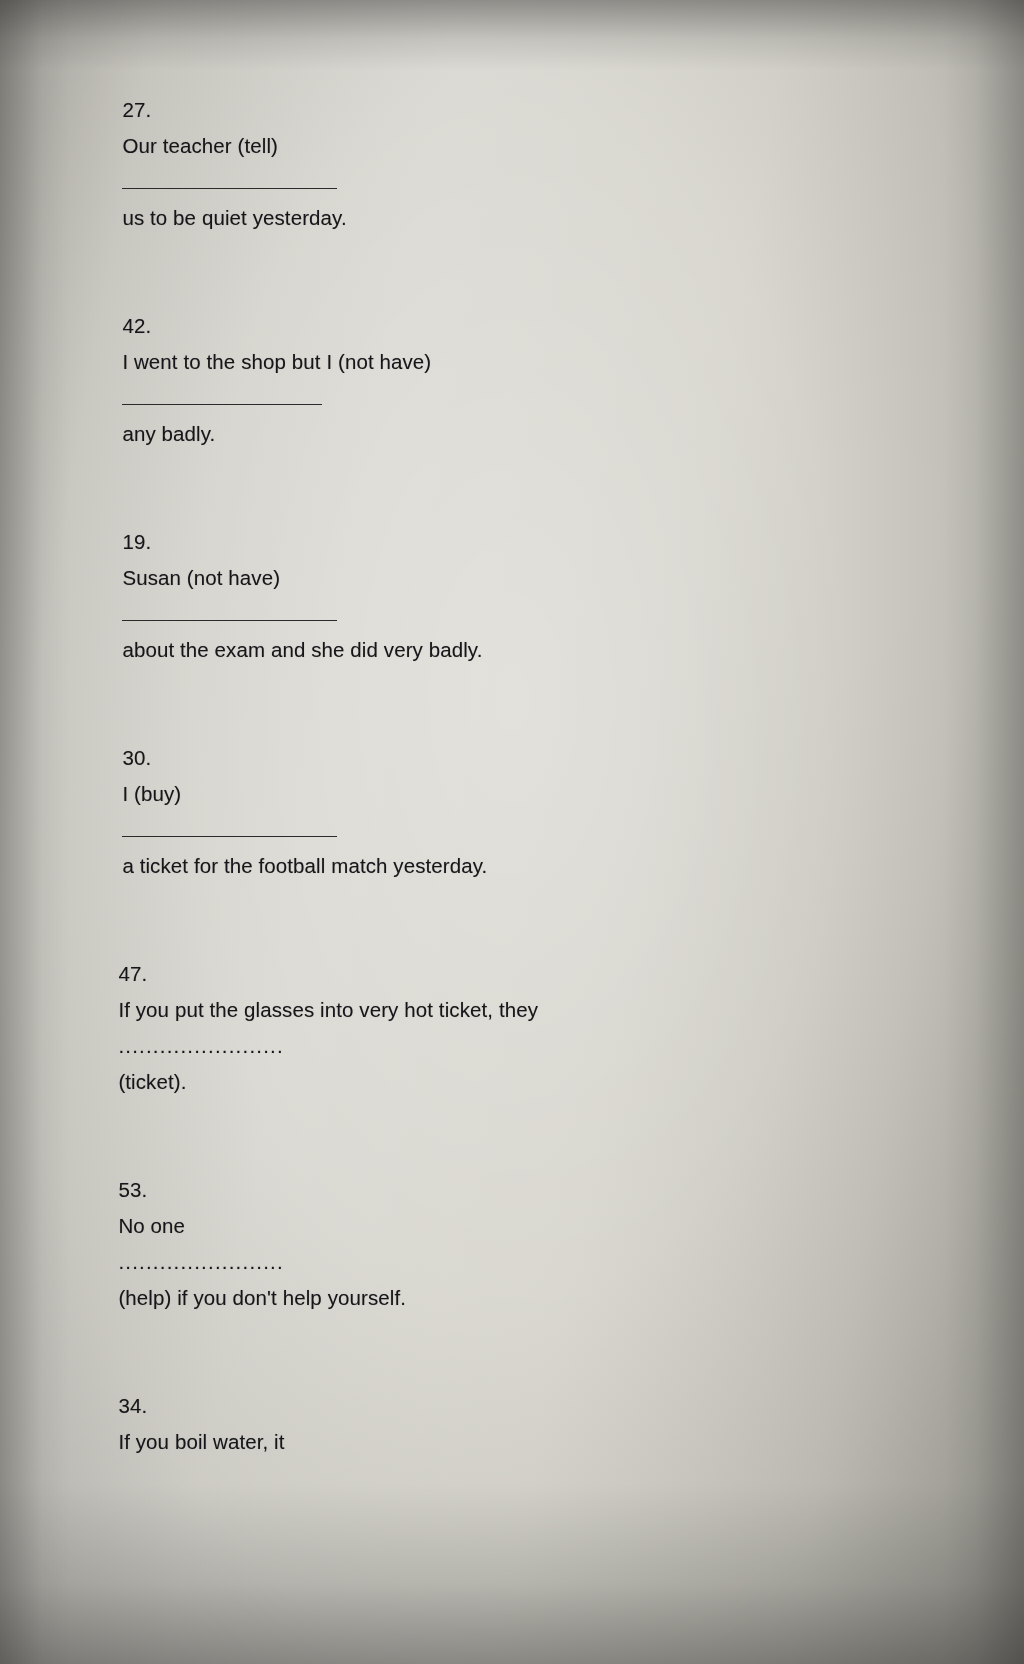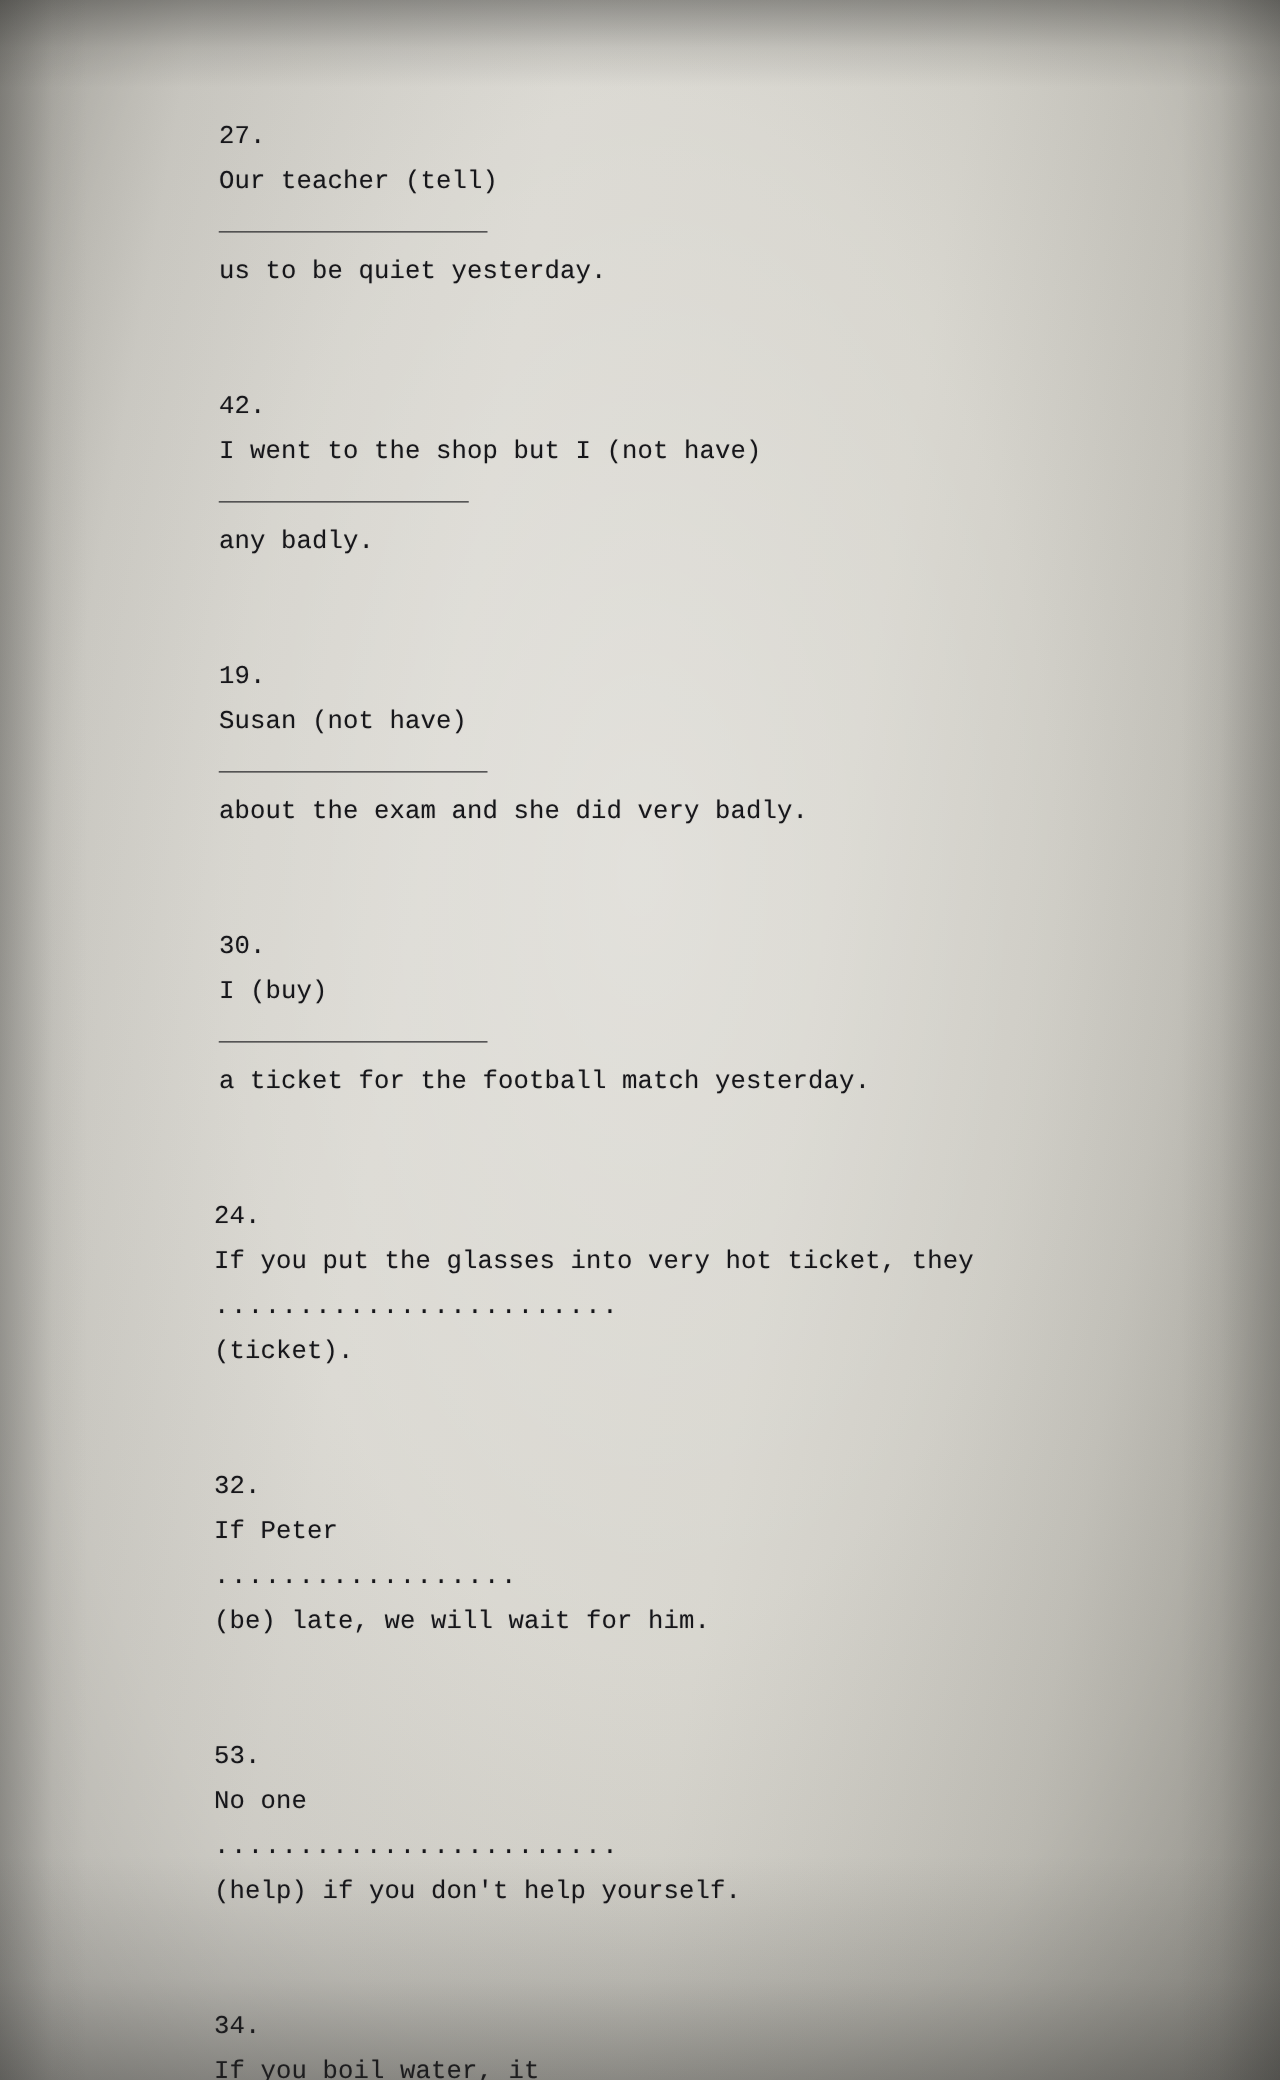--- a/index.html
+++ b/index.html
@@ -6,21 +6,21 @@
     margin: 0;
     padding: 0;
     background: #8d8d8a;
   }
   #page {
     position: relative;
     width: 1024px;
     height: 1664px;
     overflow: hidden;
     background: #b9b7b0;
-    font-family: Liberation Mono, monospace;
+    font-family: Liberation Sans, sans-serif;
   }
   
   #paper {
     position: absolute;
     inset: 0;
     background:
       radial-gradient(ellipse at 50% 42%, rgba(255,255,255,0.30) 0%, rgba(255,255,255,0.10) 45%, rgba(0,0,0,0.05) 72%, rgba(0,0,0,0.18) 100%),
       linear-gradient(100deg, #b4b2ab 0%, #cfcdc6 12%, #d8d6cf 35%, #d4d2ca 60%, #c4c2ba 82%, #a9a79f 100%);
   }
   #shadow-top {
@@ -99,32 +99,26 @@
       </div>
 
       <div class="line indent-a">
         <span>30.</span>
         <span>I (buy)</span>
         <span class="blank-underline" style="width:215px"></span>
         <span>a ticket for the football match yesterday.</span>
       </div>
 
       <div class="line indent-b">
-        <span>24.</span>
+        <span>47.</span>
         <span>If you put the glasses into very hot ticket, they</span>
         <span class="dots">........................</span>
         <span>(ticket).</span>
       </div>
 
-      <div class="line indent-b">
-        <span>32.</span>
-        <span>If Peter</span>
-        <span class="dots">..................</span>
-        <span>(be) late, we will wait for him.</span>
-      </div>
 
       <div class="line indent-b">
         <span>53.</span>
         <span>No one</span>
         <span class="dots">........................</span>
         <span>(help) if you don't help yourself.</span>
       </div>
 
       <div class="line indent-b">
         <span>34.</span>

